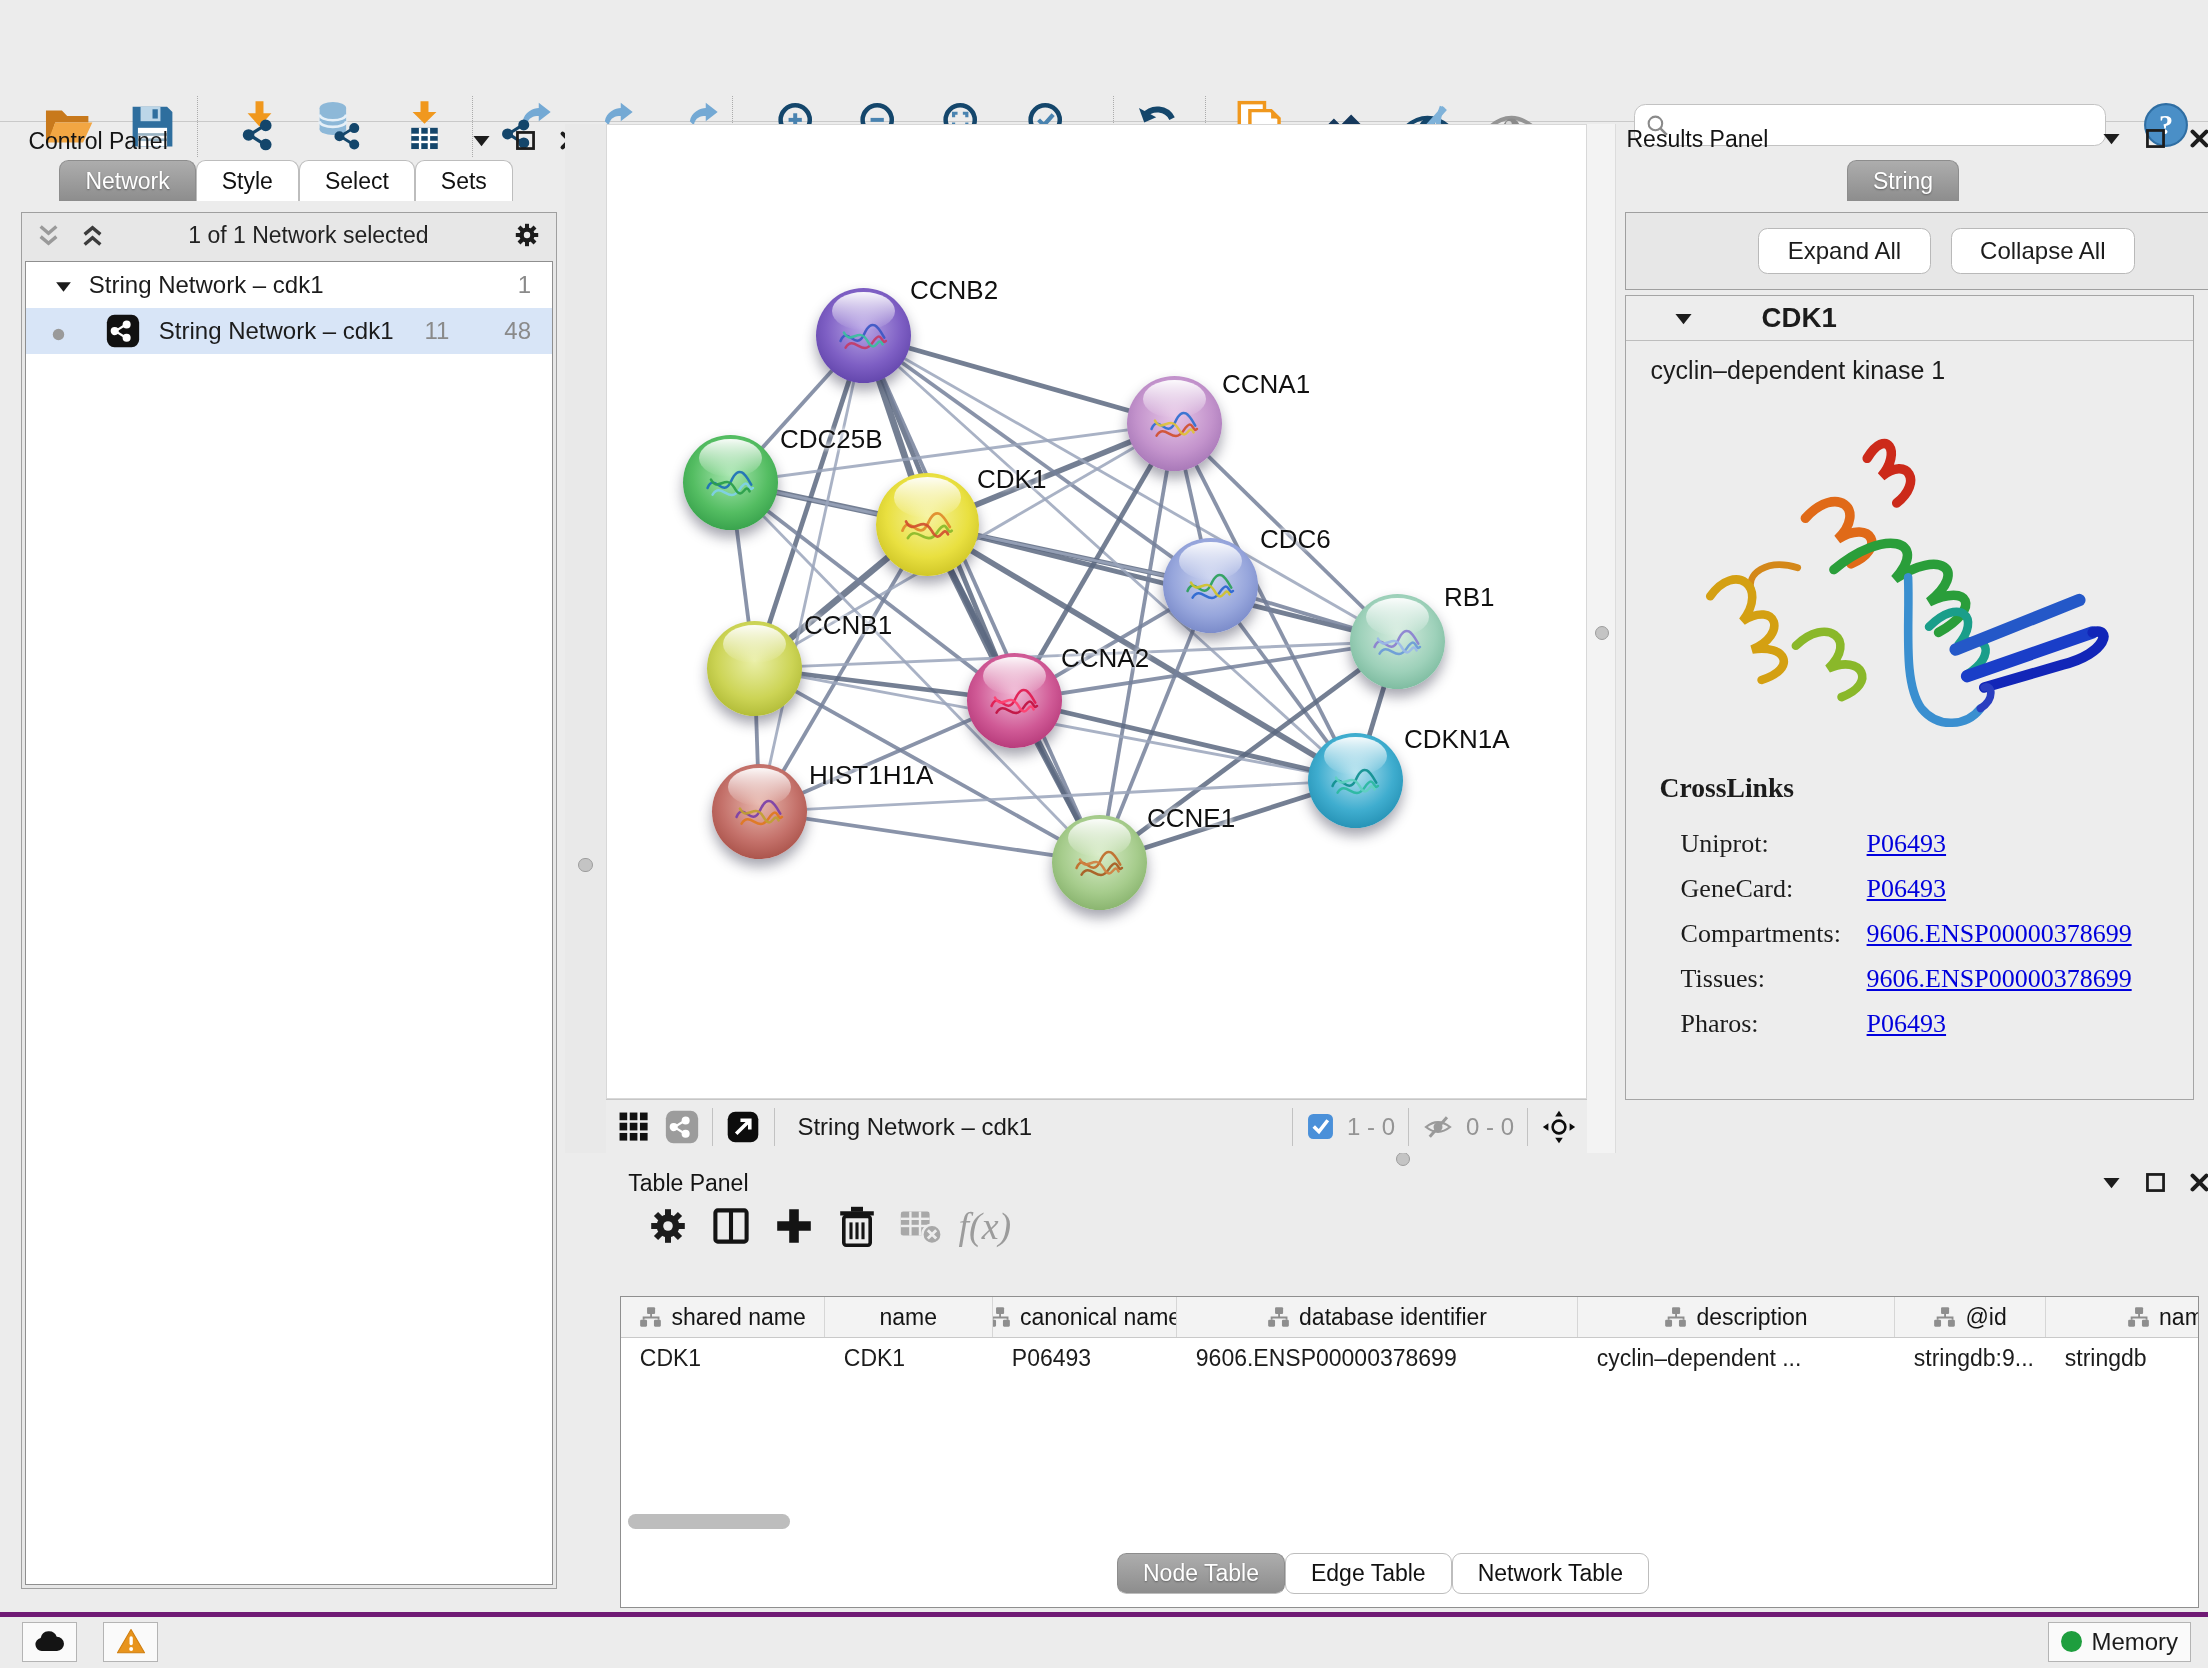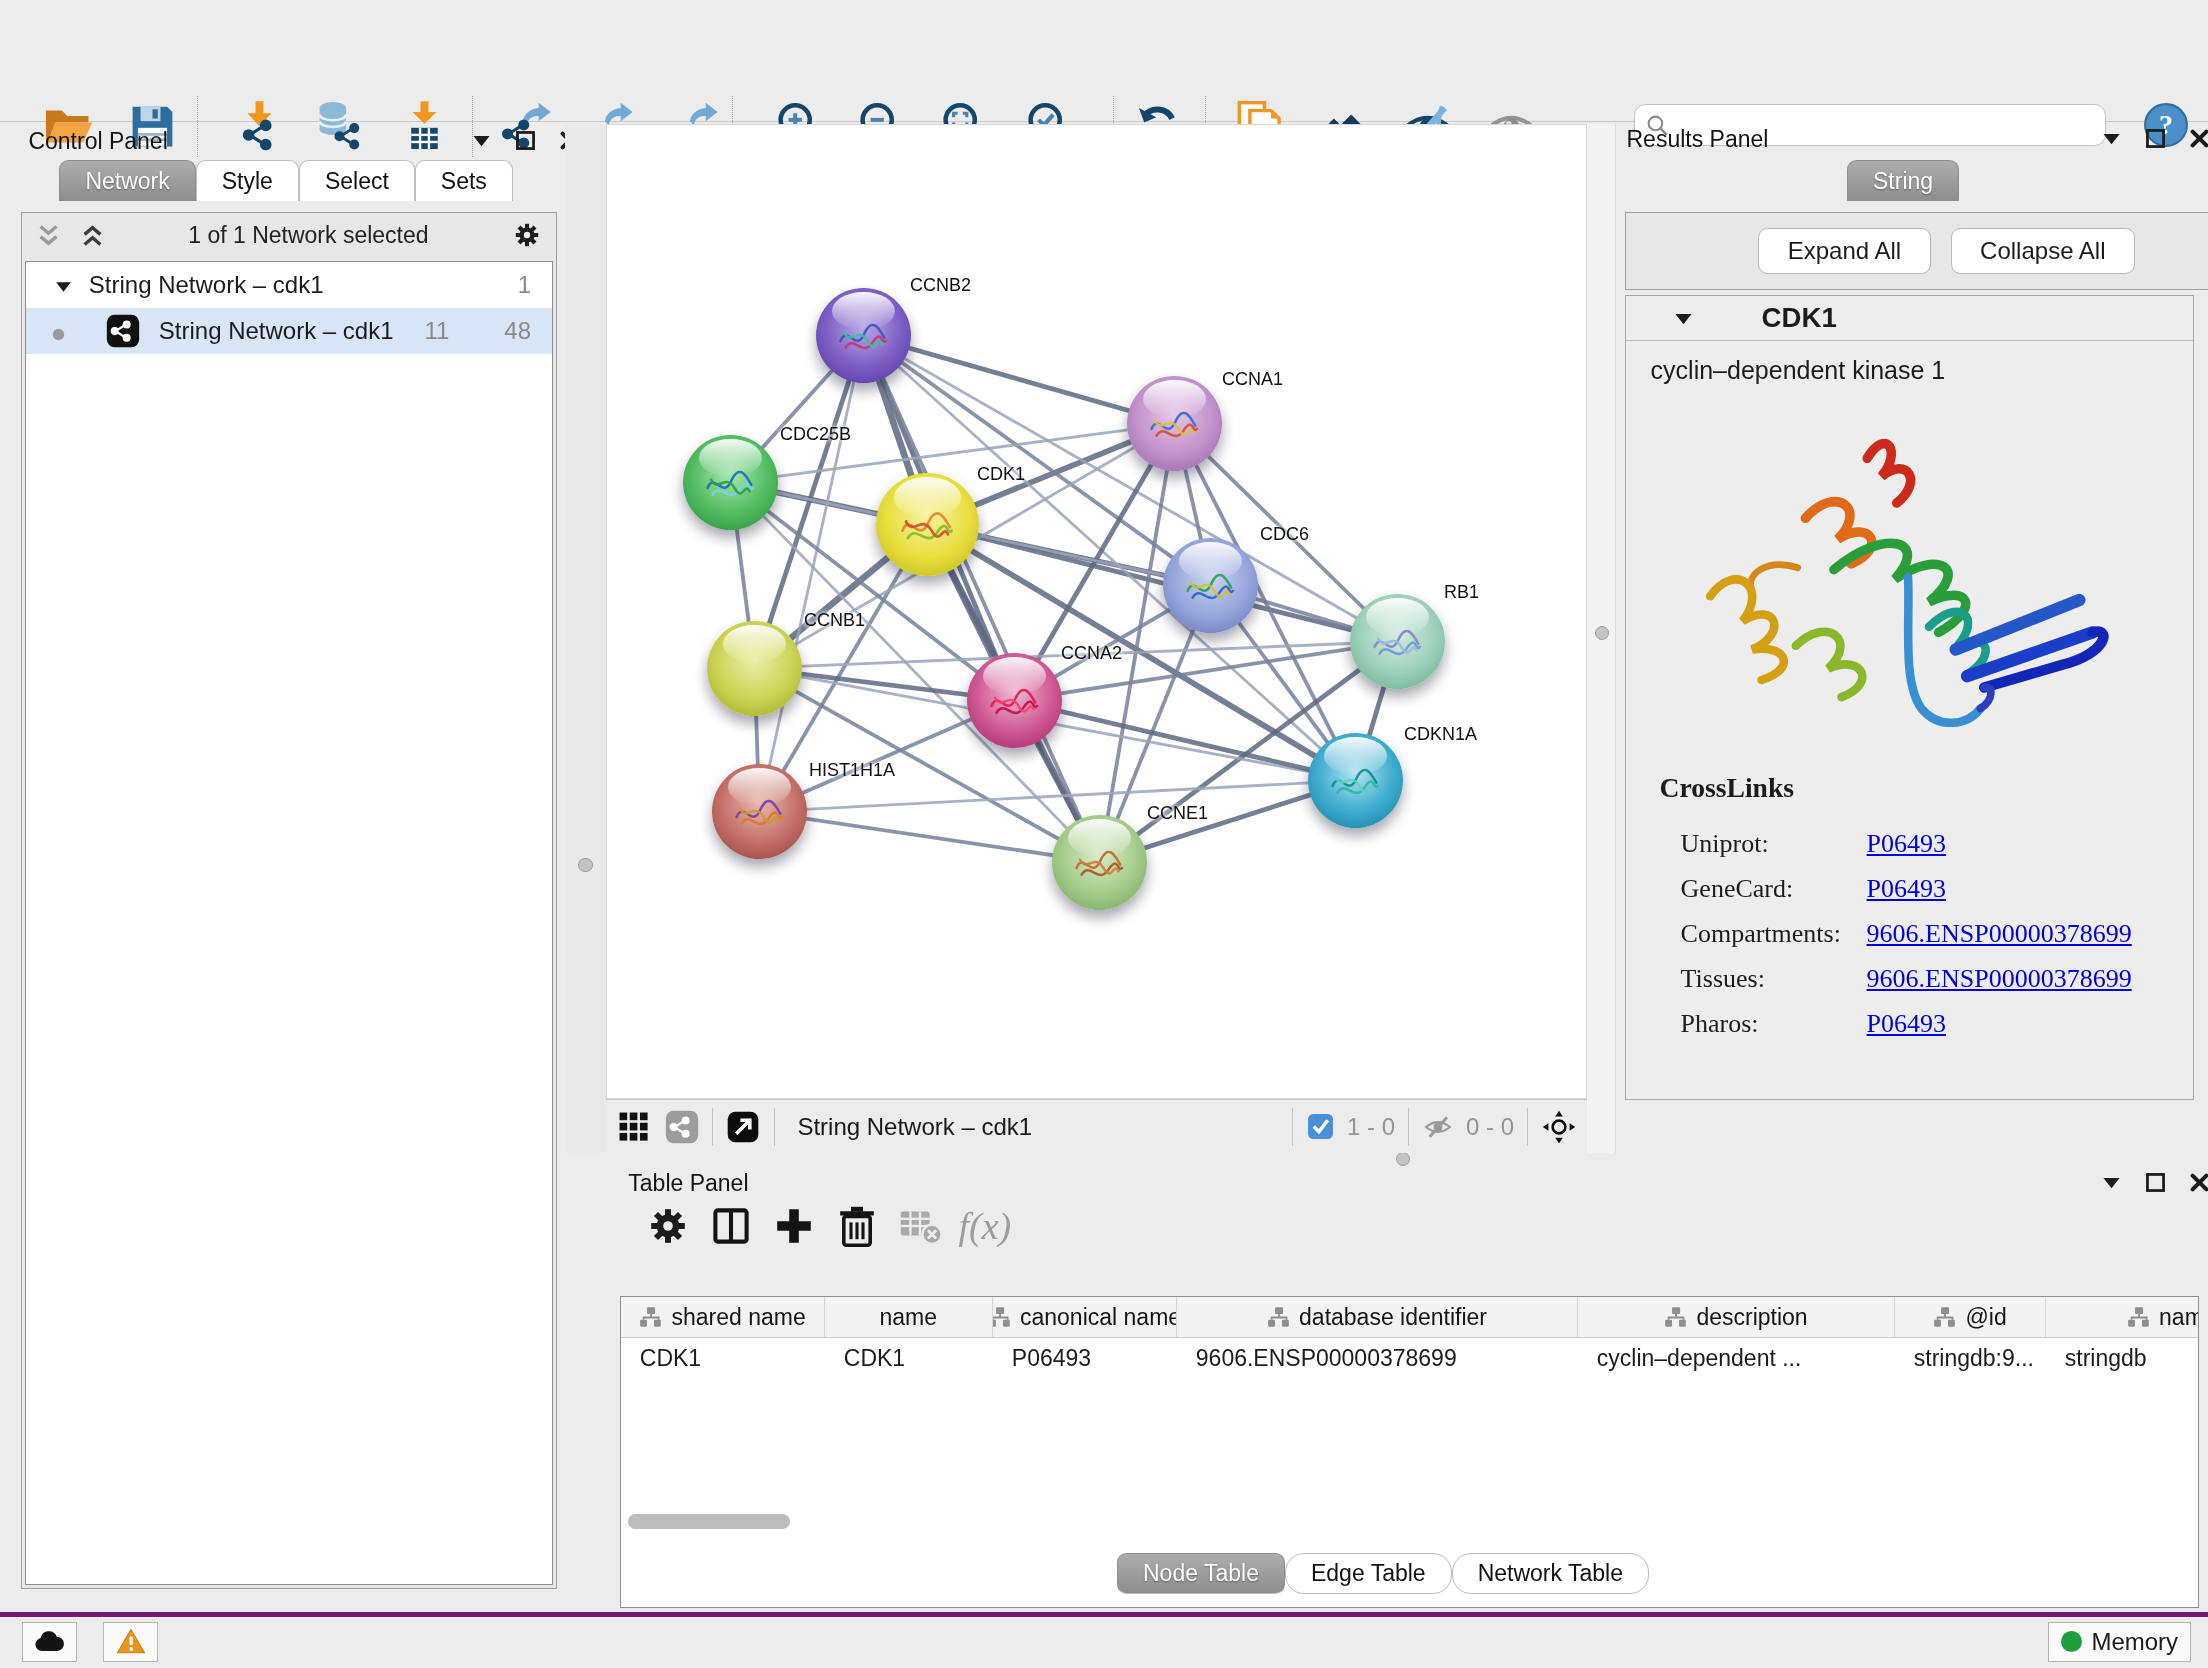--- a/index.html
+++ b/index.html
@@ -49,21 +49,21 @@
   .dot-handle{position:absolute;width:14.3px;height:14.3px;border-radius:50%;
     background:#c4c4c4;border:1px solid #9d9d9d;box-sizing:border-box;}
   
   #canvas{position:absolute;left:606px;top:124px;width:981px;height:975px;background:#fff;
     border:1px solid #d8d8d8;box-sizing:border-box;overflow:hidden;}
   #edges{position:absolute;left:0;top:0;}
   .node{position:absolute;border-radius:50%;box-shadow:0 7.6px 12.4px rgba(30,30,55,.40);}
   .node::before{content:"";position:absolute;left:17%;top:4%;width:66%;height:40%;border-radius:50%;
     background:linear-gradient(rgba(255,255,255,.95),rgba(255,255,255,0));}
   .node svg{position:absolute;left:15%;top:22%;width:70%;height:62%;}
-  .nlabel{position:absolute;font-size:18px;color:#101010;text-shadow:0 0 4.8px #fff,0 0 4.8px #fff;white-space:nowrap;}
+  .nlabel{position:absolute;font-size:26px;color:#101010;text-shadow:0 0 4.8px #fff,0 0 4.8px #fff;white-space:nowrap;}
   
   #net-footer{position:absolute;left:606px;top:1099px;width:981px;height:54px;background:#ececec;
     border-top:1px solid #c6c6c6;display:flex;align-items:center;padding:0 11.4px;box-sizing:border-box;gap:13.3px;}
   #net-footer .fic{width:34px;height:34px;flex:none;}
   #net-footer .fsep{height:38px;border-left:1px solid #c2c2c2;}
   #nf-title{font-size:24px;color:#1a1a1a;margin-left:9.5px;}
   .nf-count{font-size:24px;color:#949494;}
   
   #results-panel{position:absolute;left:1617px;top:124px;width:584px;height:1046px;}
   #rp-tab{position:absolute;left:230px;top:36px;}
@@ -91,21 +91,21 @@
     background:#fff;box-sizing:border-box;overflow:hidden;}
   #tp-header{display:flex;height:40px;background:#f3f3f3;border-bottom:1px solid #c9c9c9;}
   .th{display:flex;align-items:center;justify-content:center;gap:9.5px;font-size:23px;color:#141414;
     border-right:1px solid #d6d6d6;box-sizing:border-box;flex:none;overflow:hidden;white-space:nowrap;}
   .th svg{width:23px;height:23px;flex:none;}
   #tp-row{display:flex;height:40px;}
   .td{font-size:23px;display:flex;align-items:center;padding-left:19px;box-sizing:border-box;
     flex:none;overflow:hidden;white-space:nowrap;}
   #tp-hscroll{position:absolute;left:7.6px;top:217px;width:162px;height:15px;border-radius:7.6px;background:#bdbdbd;}
   #tp-tabs{position:absolute;left:502px;top:385px;display:flex;}
-  #tp-tabs .tabbtn{border-radius:19px;border-bottom:1px solid #bdbdbd;}
+  #tp-tabs .tabbtn{border-radius:9px;border-bottom:1px solid #bdbdbd;}
   #tp-tabs .tabbtn.active{border-radius:9.5px;}
   
   #status-bar{position:absolute;left:0;top:1612px;width:100%;height:56px;background:#ececec;
     border-top:5px solid #701a75;}
   .sb-btn{position:absolute;top:4.8px;height:40px;background:#fafafa;border:1.9px solid #b4b4b4;
     box-sizing:border-box;display:flex;align-items:center;justify-content:center;}
   .sb-btn svg{width:32px;height:27px;}
   #memory-btn{left:2048px;width:143px;gap:9.5px;font-size:24px;}
   #memory-dot{width:21px;height:21px;border-radius:50%;background:#1e9e3e;}
 </style>

